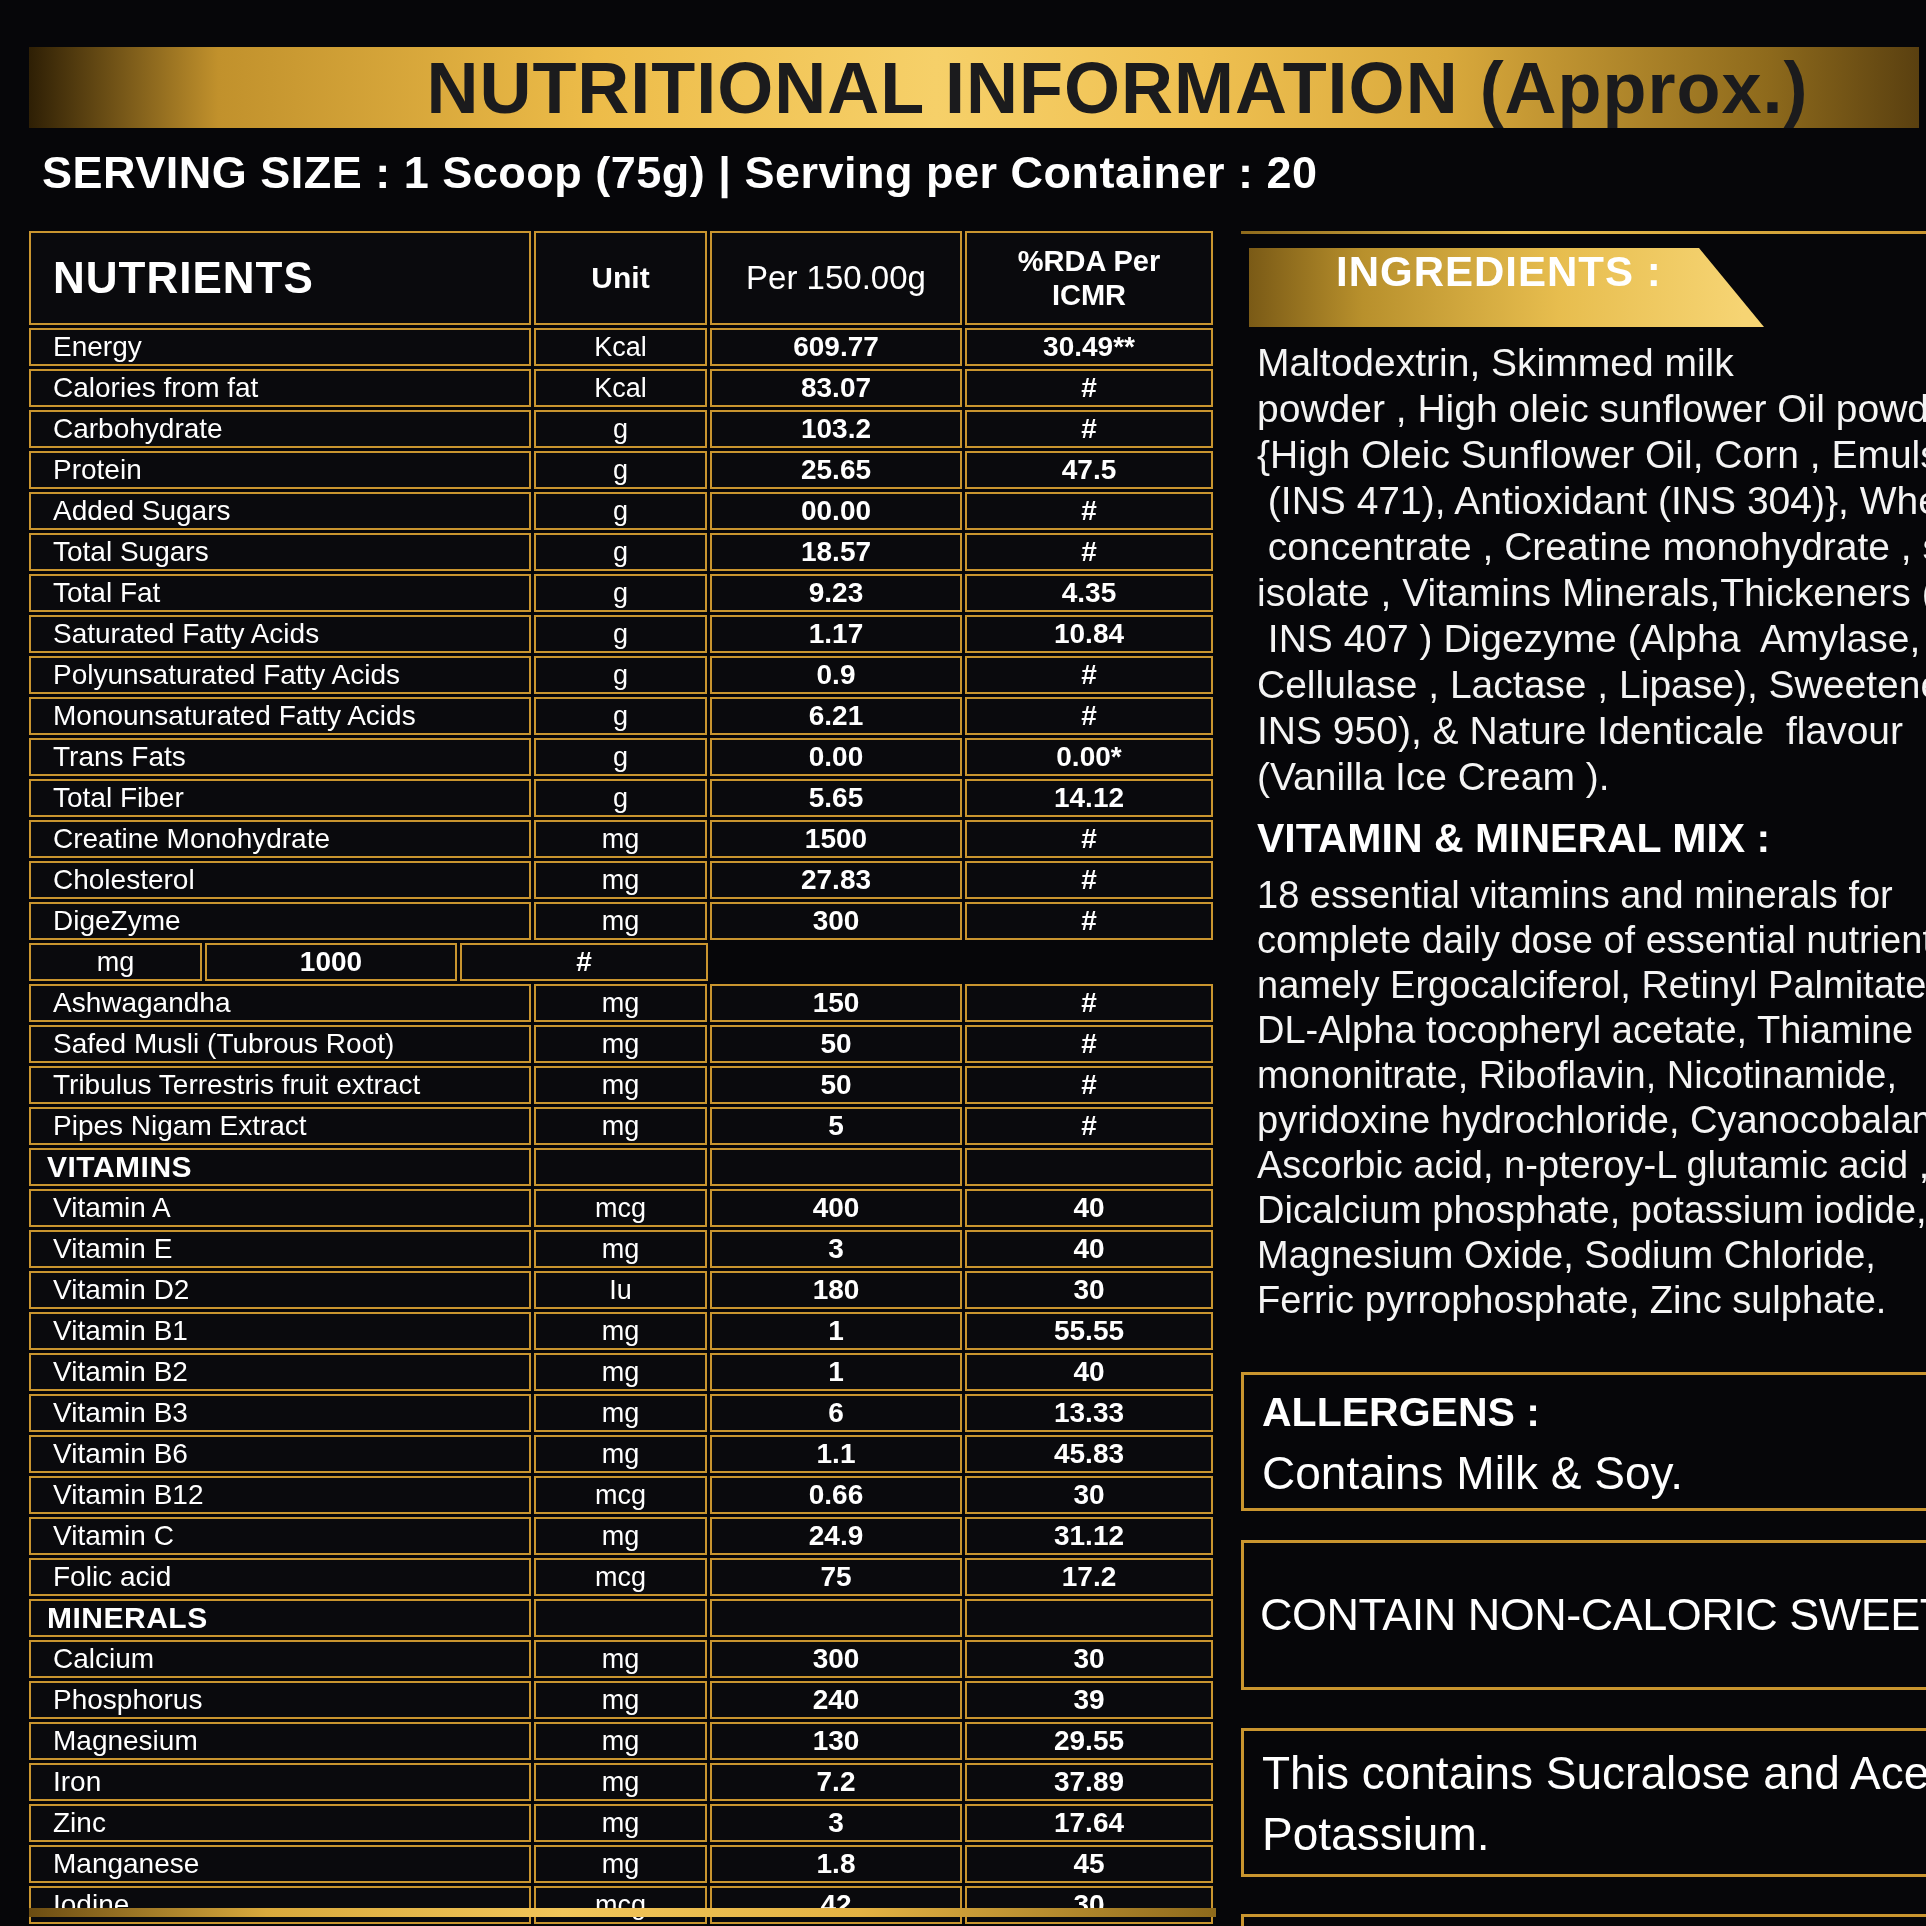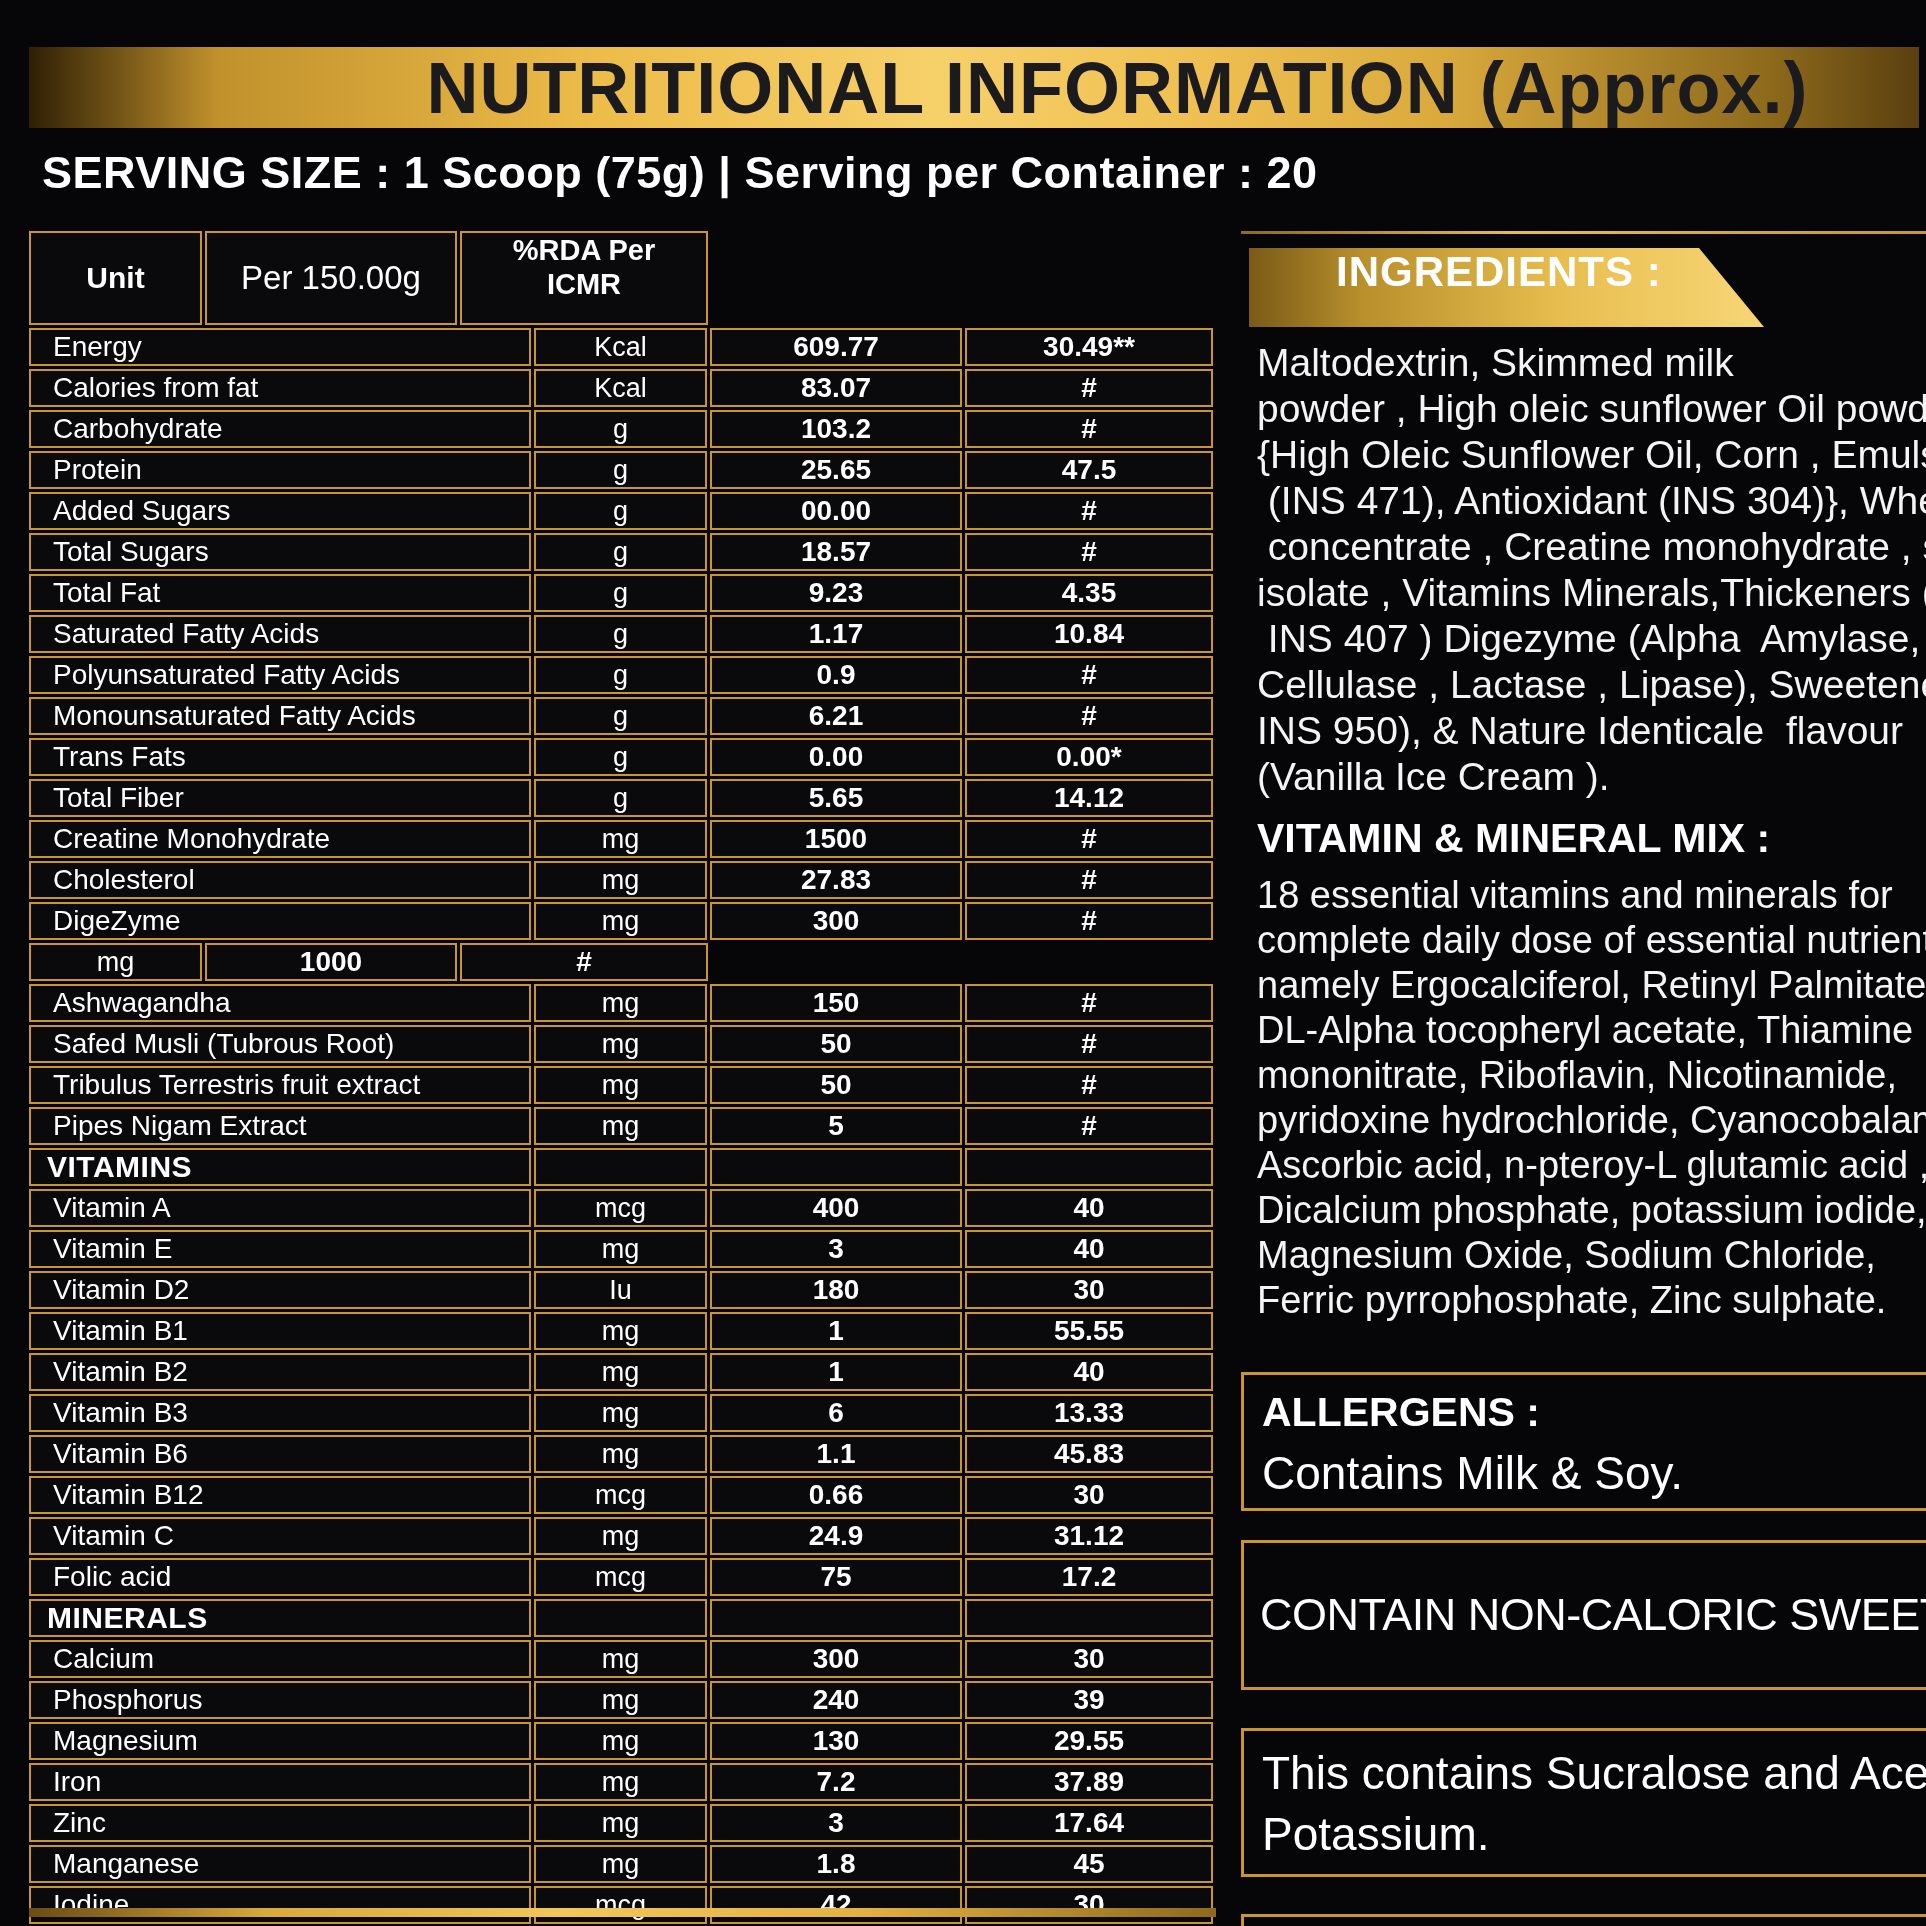--- a/index.html
+++ b/index.html
@@ -32,21 +32,21 @@
   }
   .cell.c1{width:var(--c1);padding-left:22px;font-size:28px;}
   .cell.c2{width:var(--c2);justify-content:center;font-size:27px;}
   .cell.c3{width:var(--c3);justify-content:center;font-size:28px;font-weight:700;}
   .cell.c4{width:var(--c4);justify-content:center;font-size:28px;font-weight:700;}
   .trow.section .cell.c1{font-weight:700;font-size:30px;letter-spacing:0.5px;padding-left:16px;}
   .thead .cell{height:94px;}
   .thead .cell.c1{font-size:44px;font-weight:700;letter-spacing:1px;}
   .thead .cell.c2{font-size:30px;font-weight:700;}
   .thead .cell.c3{font-size:33px;font-weight:400;}
-  .thead .cell.c4{font-size:29px;font-weight:700;flex-direction:column;justify-content:flex-start;line-height:34px;}
+  .thead .cell.c4{font-size:29px;font-weight:700;flex-direction:column;justify-content:center;line-height:34px;}
   .tbottom{
     position:absolute;left:29px;top:1908px;width:1187px;height:9px;
     background:linear-gradient(90deg,#6b4c12 0%,#d9a93c 20%,#f2c65a 45%,#e4b243 70%,#8e6a1c 100%);
   }
   
   .rpanel{position:absolute;left:1241px;top:231px;width:686px;height:1696px;overflow:hidden;}
   .toprule{position:absolute;left:0;top:0;width:686px;height:3px;
     background:linear-gradient(90deg,#8e6a1c,#e7bd4e 40%,#c9952f);}
   .ing-banner{
     position:absolute;left:8px;top:17px;width:515px;height:79px;
@@ -74,20 +74,21 @@
 <div class="stage">
 
   <div class="banner">
     <div class="title">NUTRITIONAL INFORMATION (Approx.)</div>
   </div>
 
   <div class="serving">SERVING SIZE : 1 Scoop (75g) | Serving per Container : 20</div>
 
   <div class="ntable">
     <div class="trow thead">
+      <div class="cell c1">NUTRIENTS</div>
       <div class="cell c2">Unit</div>
       <div class="cell c3">Per 150.00g</div>
       <div class="cell c4">
         <span>%RDA Per</span>
         <span>ICMR</span>
       </div>
     </div>
     <div>
         <div class="trow">
           <div class="cell c1">Energy</div>

